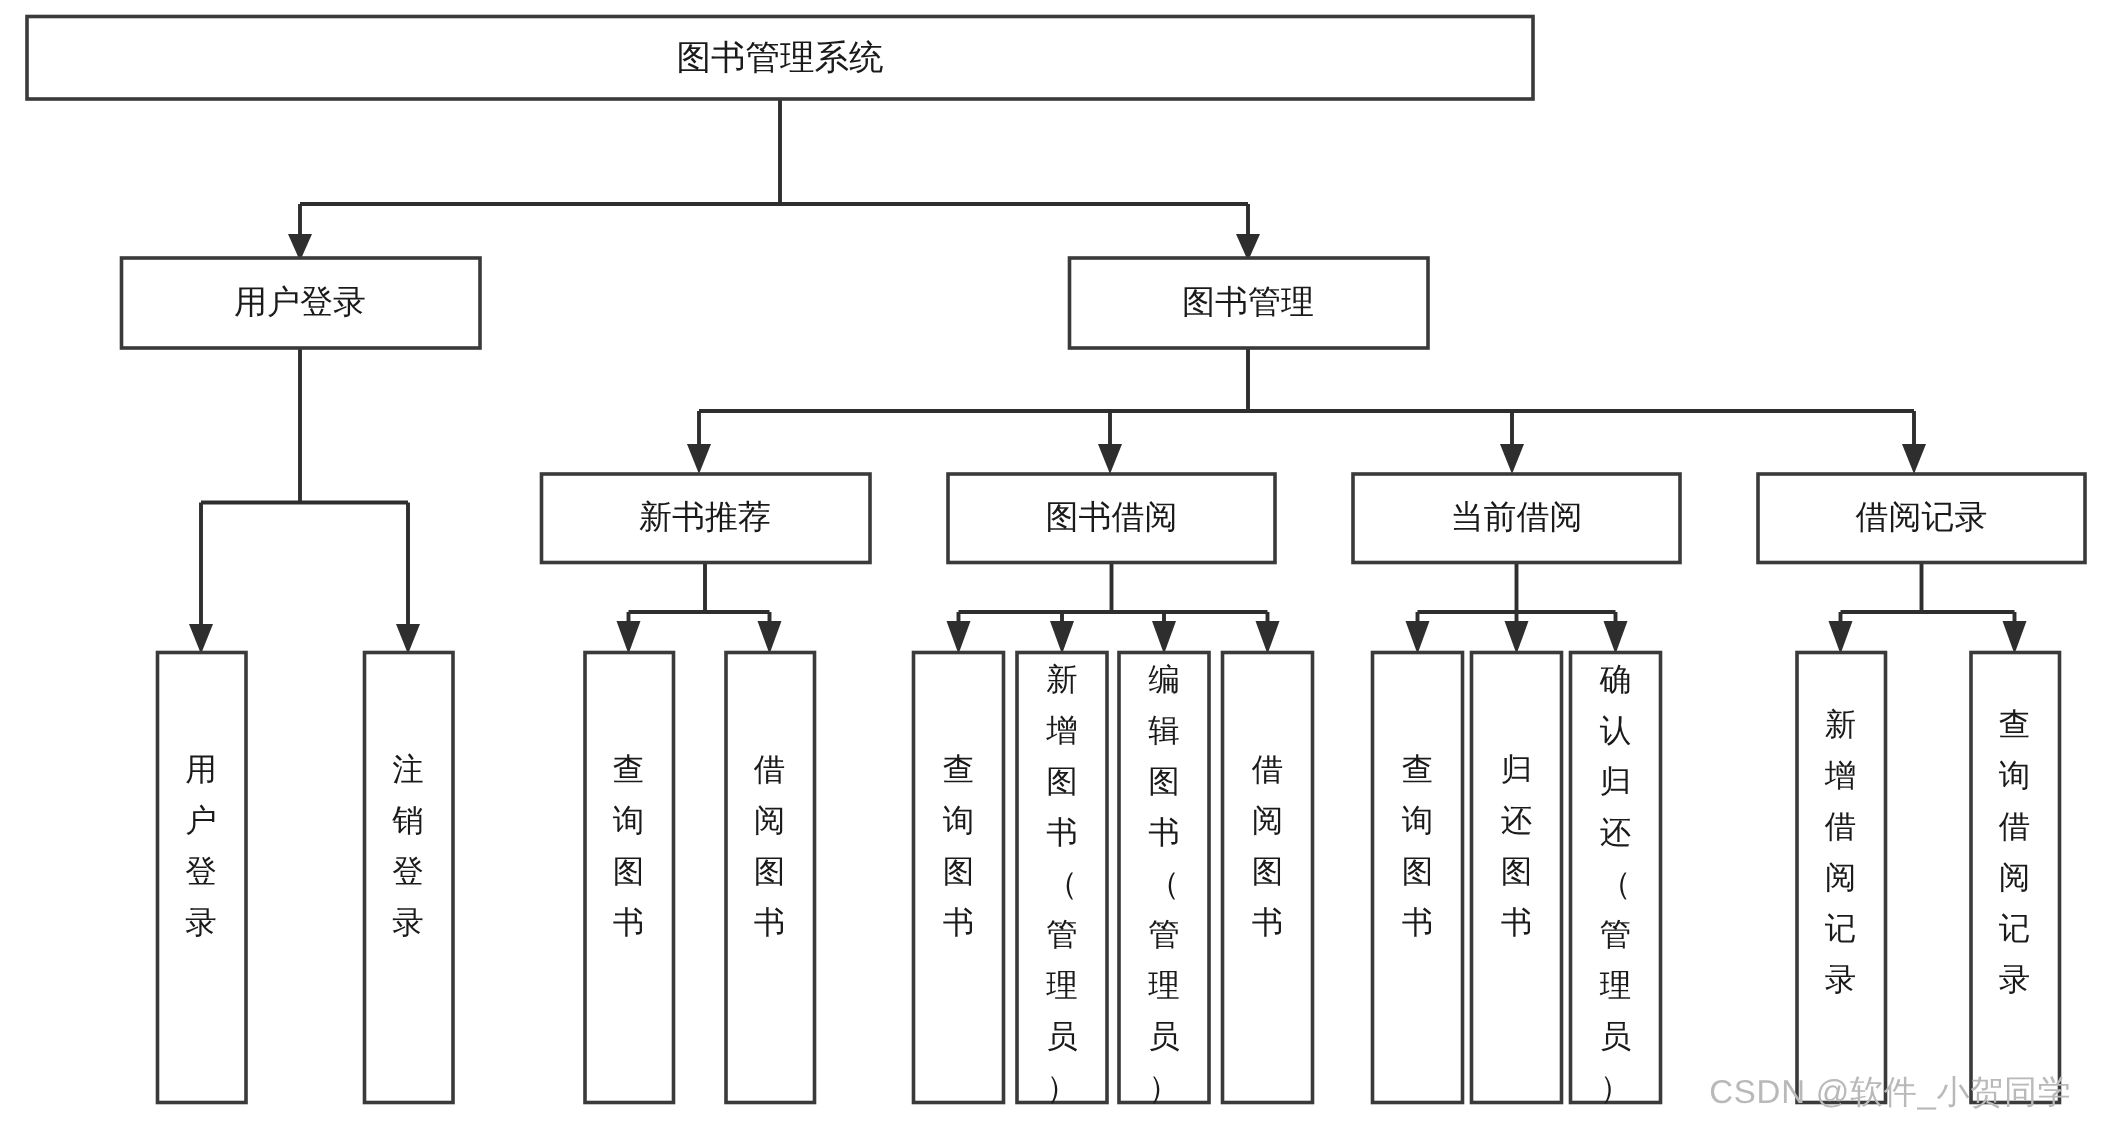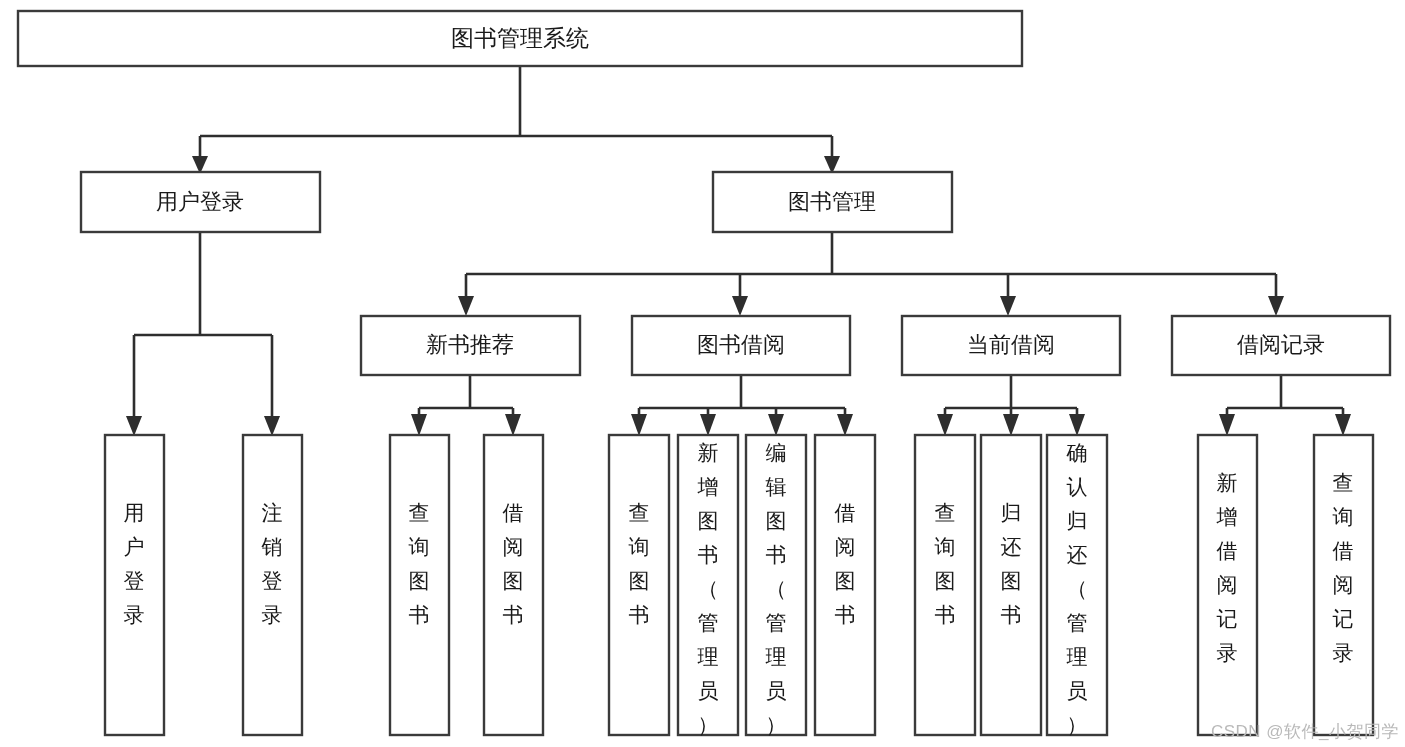--- a/index.html
+++ b/index.html
@@ -11,22 +11,22 @@
   #stage{position:relative;width:1405px;height:747px;background:#fff;}
   svg.diagram{position:absolute;left:0;top:0;width:1405px;height:747px;}
   .node rect{fill:#ffffff;stroke:#3a3a3a;stroke-width:2.4;}
   .node text{fill:#1a1a1a;font-family:"Liberation Sans","DejaVu Sans",sans-serif;}
   .lbl-h{font-size:22px;text-anchor:middle;dominant-baseline:middle;}
   .lbl-title{font-size:23px;text-anchor:middle;dominant-baseline:middle;}
   .vlabel{font-size:21px;text-anchor:middle;}
   .connector{stroke:#2e2e2e;stroke-width:2.6;fill:none;}
   .arrowhead{fill:#2e2e2e;}
   .watermark{
-    position:absolute;right:6px;bottom:4px;
-    font-size:17px;color:#b9b9b9;letter-spacing:.5px;
+    position:absolute;right:24px;bottom:4px;
+    font-size:22px;color:#b9b9b9;letter-spacing:.5px;
     font-family:"Liberation Sans","DejaVu Sans",sans-serif;
     white-space:nowrap;pointer-events:none;
   }
 </style>
 </head>
 <body>
 
 <div id="stage">
 
   <svg class="diagram" viewBox="0 0 1405 747">

